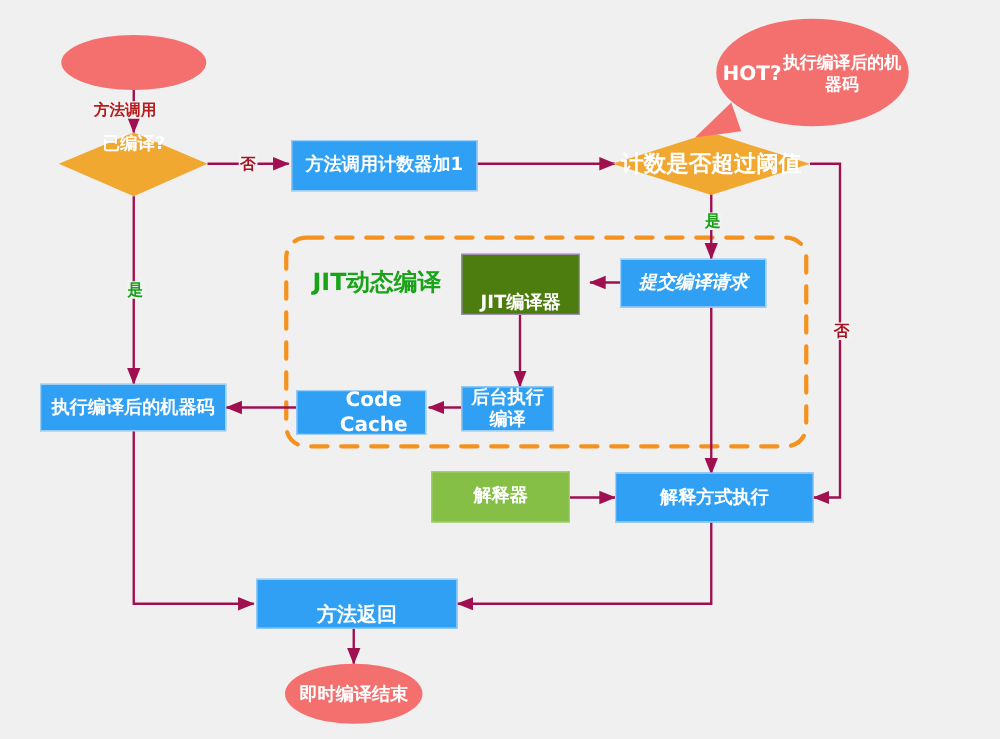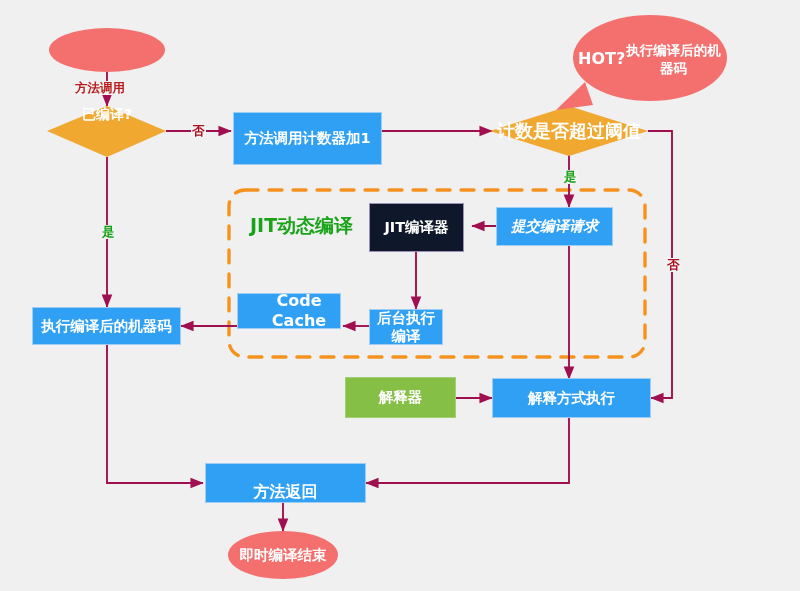--- a/index.html
+++ b/index.html
@@ -20,23 +20,24 @@
     color:#ffffff;
     box-sizing:border-box;
     line-height:1.25;
   }
   .box-blue{
     background:#30a0f5;
     border:1px solid #9ecdf5;
     font-size:14.5px;
   }
   .box-purple{
-    background:#0f172a;
+    background:#4d7c0f;
     border:1px solid #9d8fb8;
     font-size:14.5px;
+    align-items:flex-end;
   }
   .box-green{
     background:#86bf45;
     border:1px solid #a3cf73;
     font-size:14.5px;
   }
   .label{
     position:absolute;
     font-size:12.5px;
     font-weight:bold;
@@ -127,21 +128,21 @@
       <path d="M593,105 L556,110 L585,82 Z" fill="#f4706e"></path>
       <ellipse cx="650" cy="58" rx="77" ry="43" fill="#f4706e"></ellipse>
     </g>
 
     <ellipse cx="283" cy="555" rx="55" ry="24" fill="#f4706e"></ellipse>
   </svg>
 
 
   <div class="diamond-text" style="left:57px;top:103px;width:100px;height:24px;font-size:14px;">已编译?</div>
 
-  <div class="node box-blue" style="left:233px;top:112px;width:149px;height:53px;">
+  <div class="node box-blue" style="left:233px;top:112px;width:149px;height:41px;">
     <span>方法调用计数器加1</span>
   </div>
 
   <div class="diamond-text" style="left:494px;top:119px;width:150px;height:24px;font-size:18px;">计数是否超过阈值</div>
 
   <div class="ellipse-text" style="left:578px;top:36px;width:144px;height:46px;flex-direction:row;line-height:1.35;">
     <span style="font-size:16px;">HOT?</span>
     <span style="font-size:13.5px;">执行编译后的机器码</span>
   </div>
 
@@ -150,21 +151,21 @@
   </div>
 
   <div class="node box-purple" style="left:369px;top:203px;width:95px;height:49px;">
     <span>JIT编译器</span>
   </div>
 
   <div class="node box-blue" style="left:369px;top:309px;width:74px;height:36px;">
     <span>后台执行编译</span>
   </div>
 
-  <div class="node box-blue" style="left:237px;top:293px;width:104px;height:36px;font-size:16px;padding-left:20px;">
+  <div class="node box-blue" style="left:237px;top:312px;width:104px;height:36px;font-size:16px;padding-left:20px;">
     <span>Code Cache</span>
   </div>
 
   <div class="node box-blue" style="left:32px;top:307px;width:149px;height:38px;">
     <span>执行编译后的机器码</span>
   </div>
 
   <div class="node box-green" style="left:345px;top:377px;width:111px;height:41px;">
     <span>解释器</span>
   </div>

